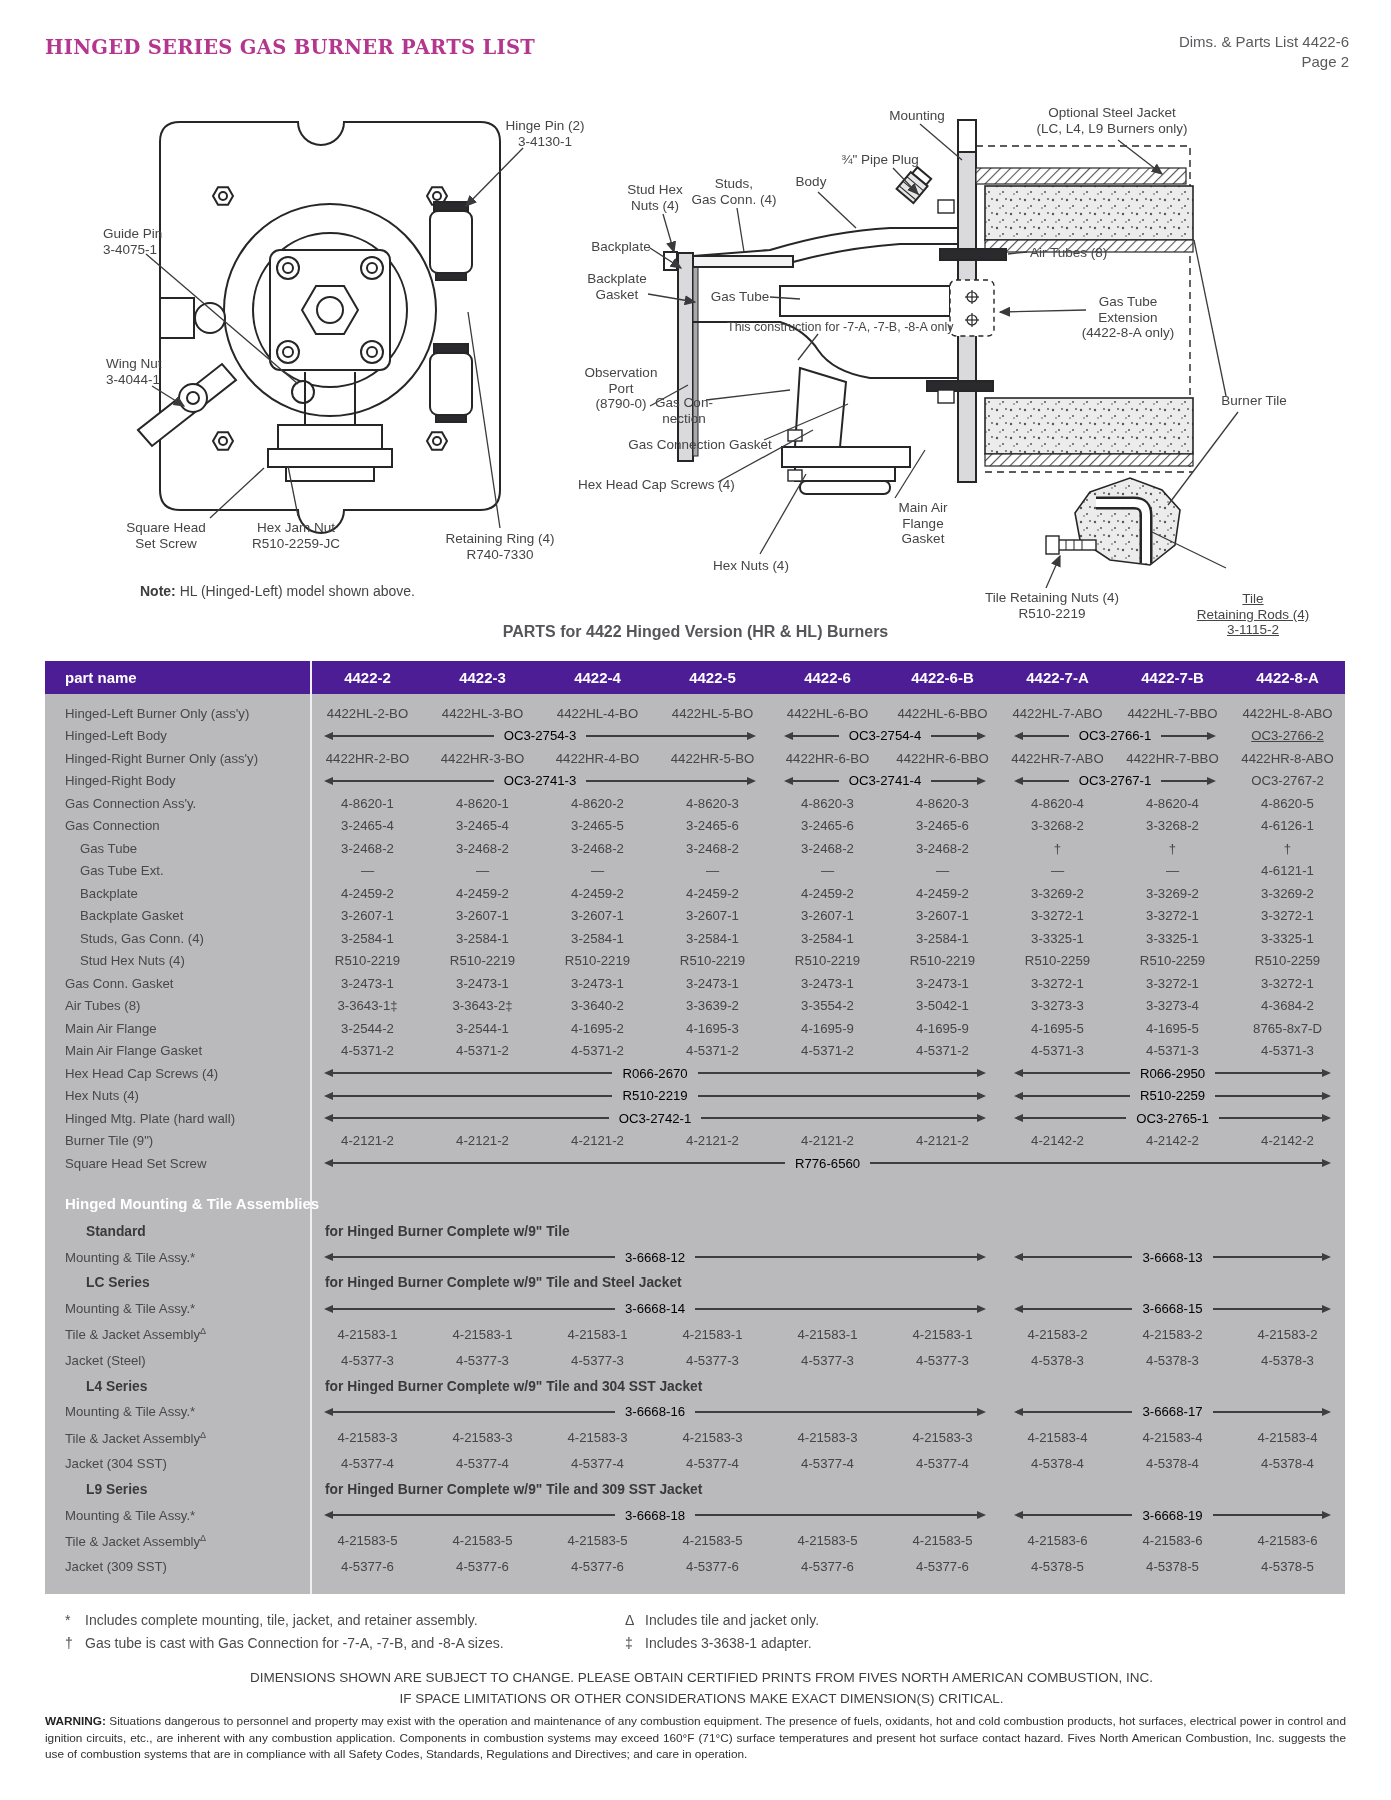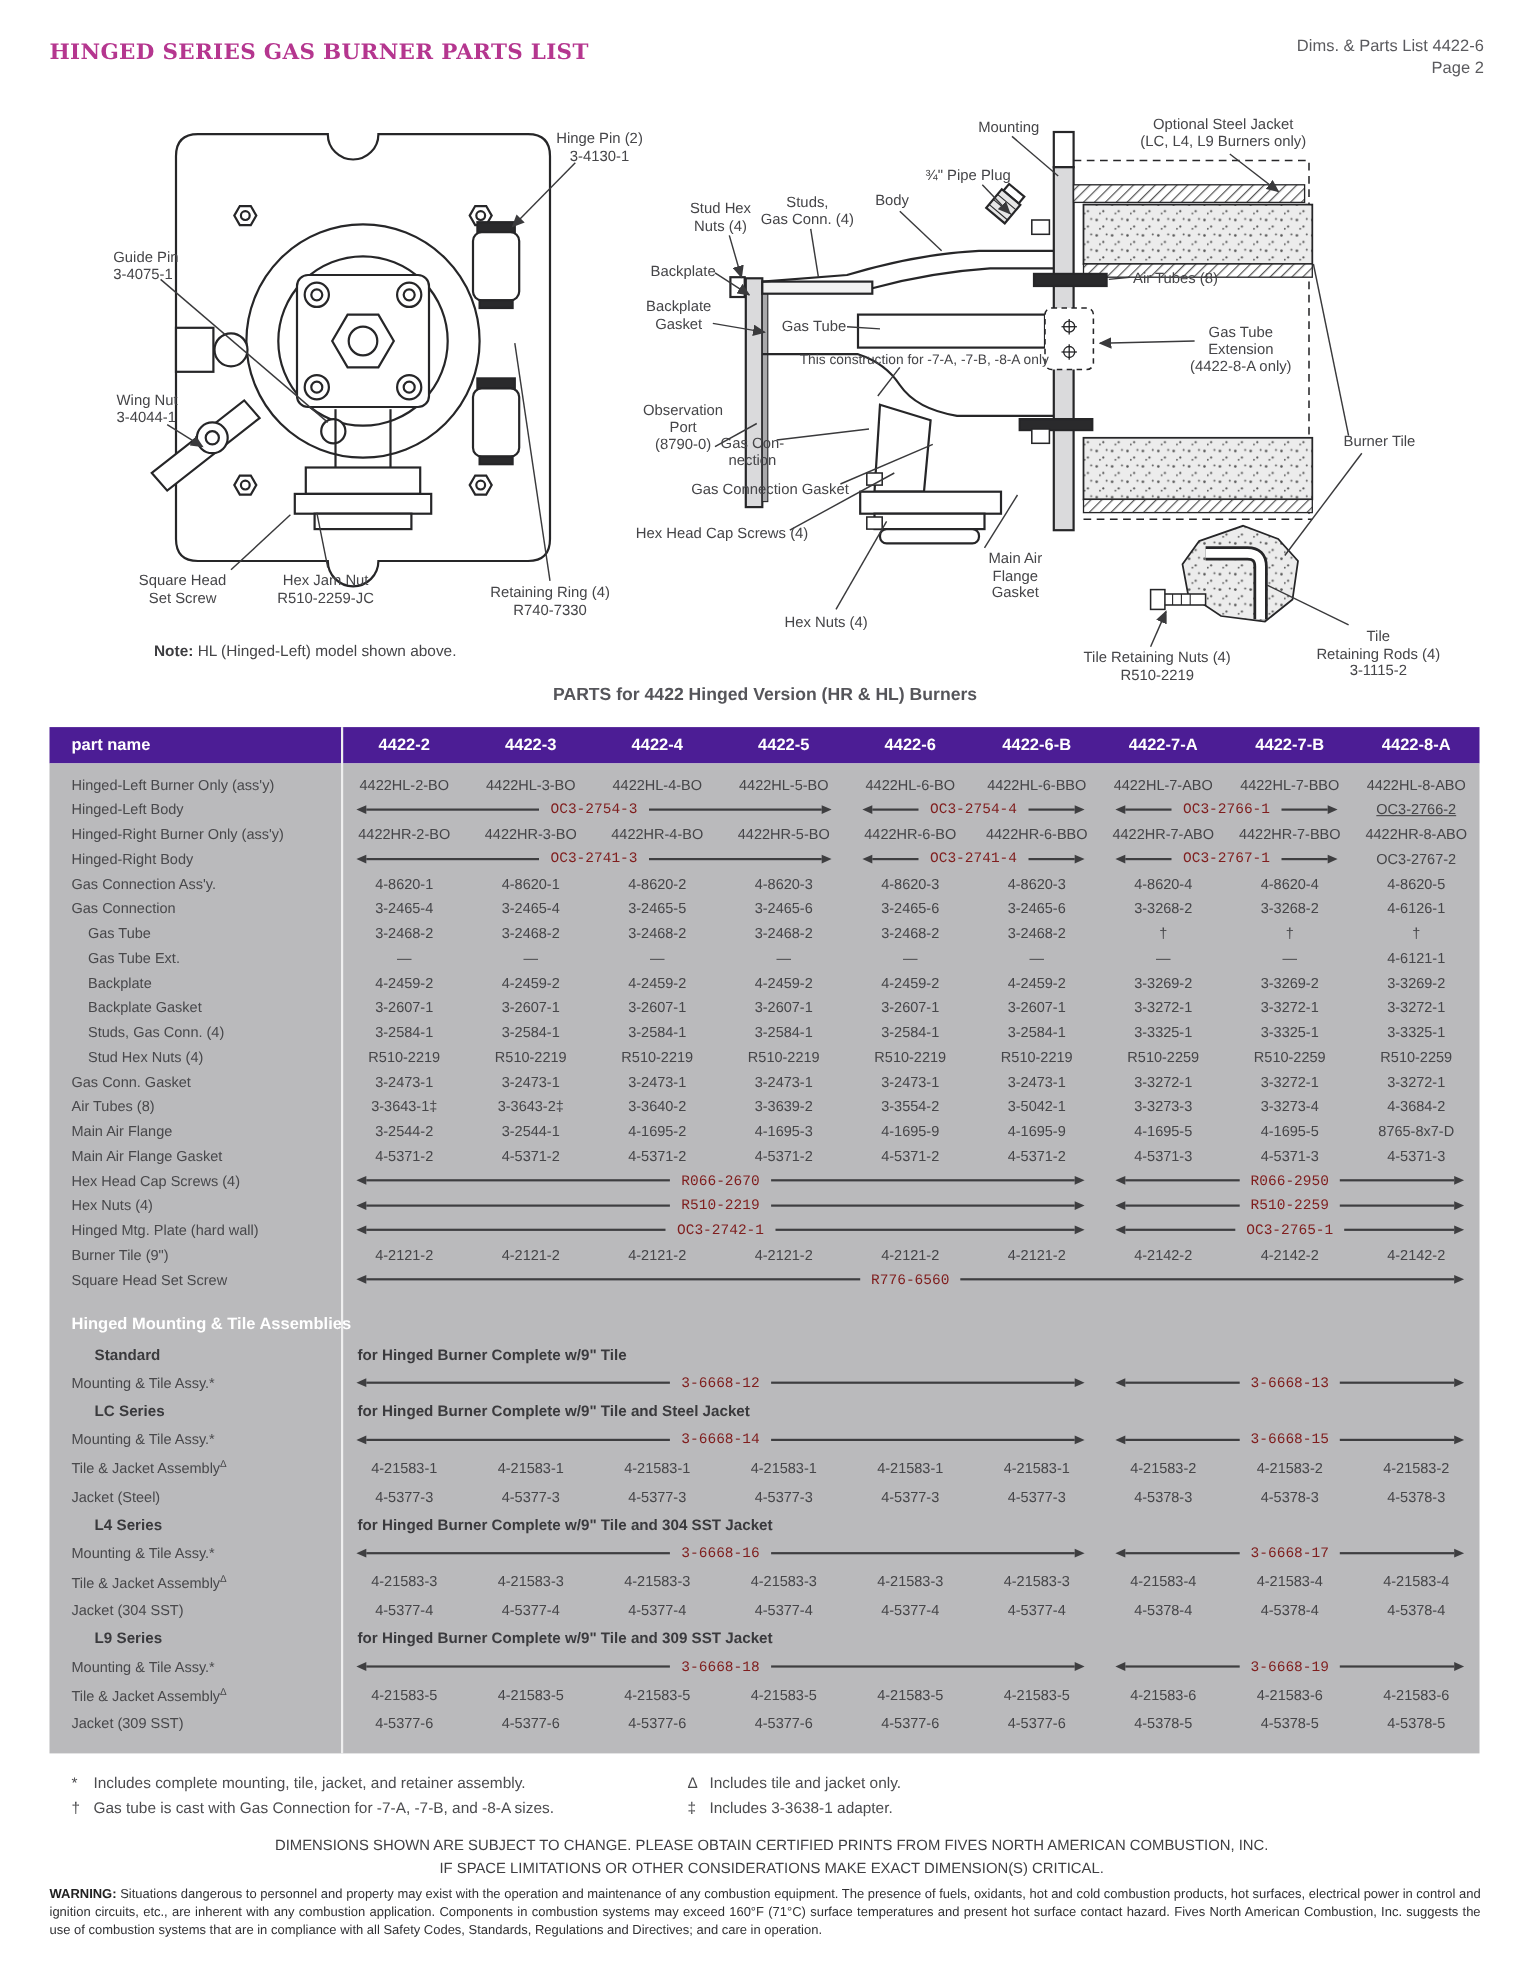--- a/index.html
+++ b/index.html
@@ -32,21 +32,21 @@
   .trow.sec{height:30px;margin-top:14px;}
   .trow.sec .lbl{grid-column:1 / -1;color:#fff;font-weight:bold;font-size:15px;}
   .trow.ser .lbl{font-weight:bold;color:#3a3a3d;font-size:13.8px;padding-left:41px;}
   .lbl{padding-left:20px;font-size:13.2px;color:#48484b;white-space:nowrap;}
   .lbl.ind{padding-left:35px;}
   .lbl sup{font-size:9px;}
   .sdesc{grid-column:span 9;font-weight:bold;color:#3a3a3d;font-size:13.8px;padding-left:15px;}
   .cell{text-align:center;font-size:13.2px;color:#454548;white-space:nowrap;}
   .cell.arrow{display:flex;align-items:center;padding:0 14px;}
   .ln{flex:1;height:1.6px;background:#3e3e40;min-width:6px;}
-  .at{padding:0 10px;font-size:13.2px;color:#7f1d1d;white-space:nowrap;font-family:Liberation Mono, monospace;}
+  .at{padding:0 10px;font-size:13.2px;color:#000000;white-space:nowrap;}
   .ah{width:0;height:0;border-top:4.5px solid transparent;border-bottom:4.5px solid transparent;}
   .al{border-right:9px solid #3e3e40;}
   .ar{border-left:9px solid #3e3e40;}
   
   .fnotes{position:absolute;left:65px;top:1612px;width:1280px;display:grid;
           grid-template-columns:560px 1fr;row-gap:7px;font-size:14px;color:#4c4c4f;}
   .fn .sym{display:inline-block;width:20px;}
   .dims{position:absolute;left:0;right:0;top:1668px;text-align:center;font-size:13.5px;
         color:#3f3f42;line-height:1.55;padding-left:12px;}
   .warn{position:absolute;left:45px;top:1713px;width:1301px;font-size:11.8px;color:#303033;
@@ -274,21 +274,21 @@
         <div class="dlab ctr" style="left: 684px; top: 395px;">Gas Con-
 nection</div>
         <div class="dlab ctr" style="left: 700px; top: 437px;">Gas Connection Gasket</div>
         <div class="dlab" style="left: 578px; top: 477px;">Hex Head Cap Screws (4)</div>
         <div class="dlab ctr" style="left: 751px; top: 558px;">Hex Nuts (4)</div>
         <div class="dlab ctr" style="left: 923px; top: 500px;">Main Air
 Flange
 Gasket</div>
         <div class="dlab ctr" style="left: 1052px; top: 590px;">Tile Retaining Nuts (4)
 R510-2219</div>
-        <div class="dlab ctr" style="left: 1253px; top: 571px;">Tile
+        <div class="dlab ctr" style="left: 1253px; top: 591px; text-decoration: underline;">Tile
 Retaining Rods (4)
 3-1115-2</div>
       </div>
 
     <div class="note">
       <b>Note:</b><span> HL (Hinged-Left) model shown above.</span>
     </div>
   </div>
 
   <div class="tbl-title">PARTS for 4422 Hinged Version (HR &amp; HL) Burners</div>

